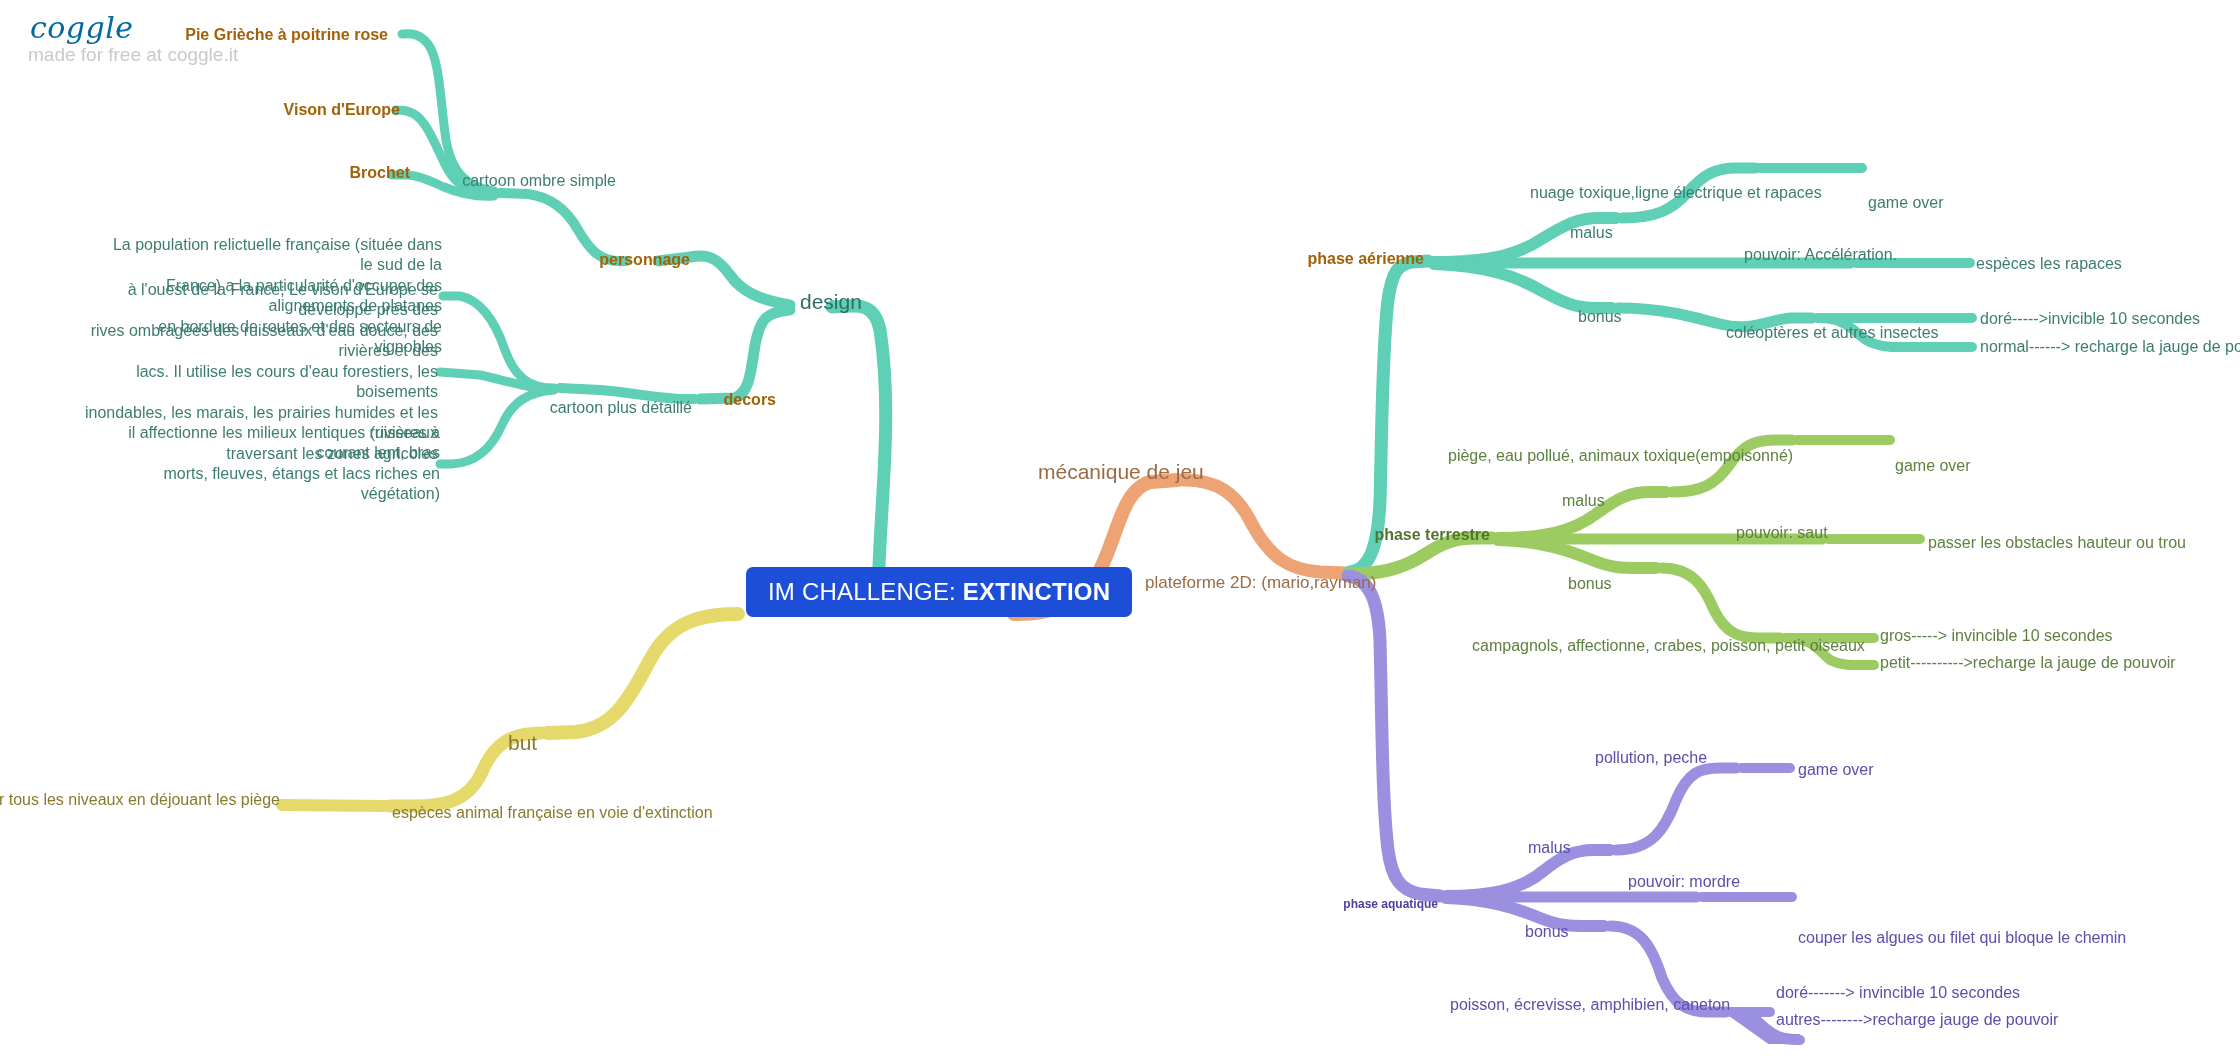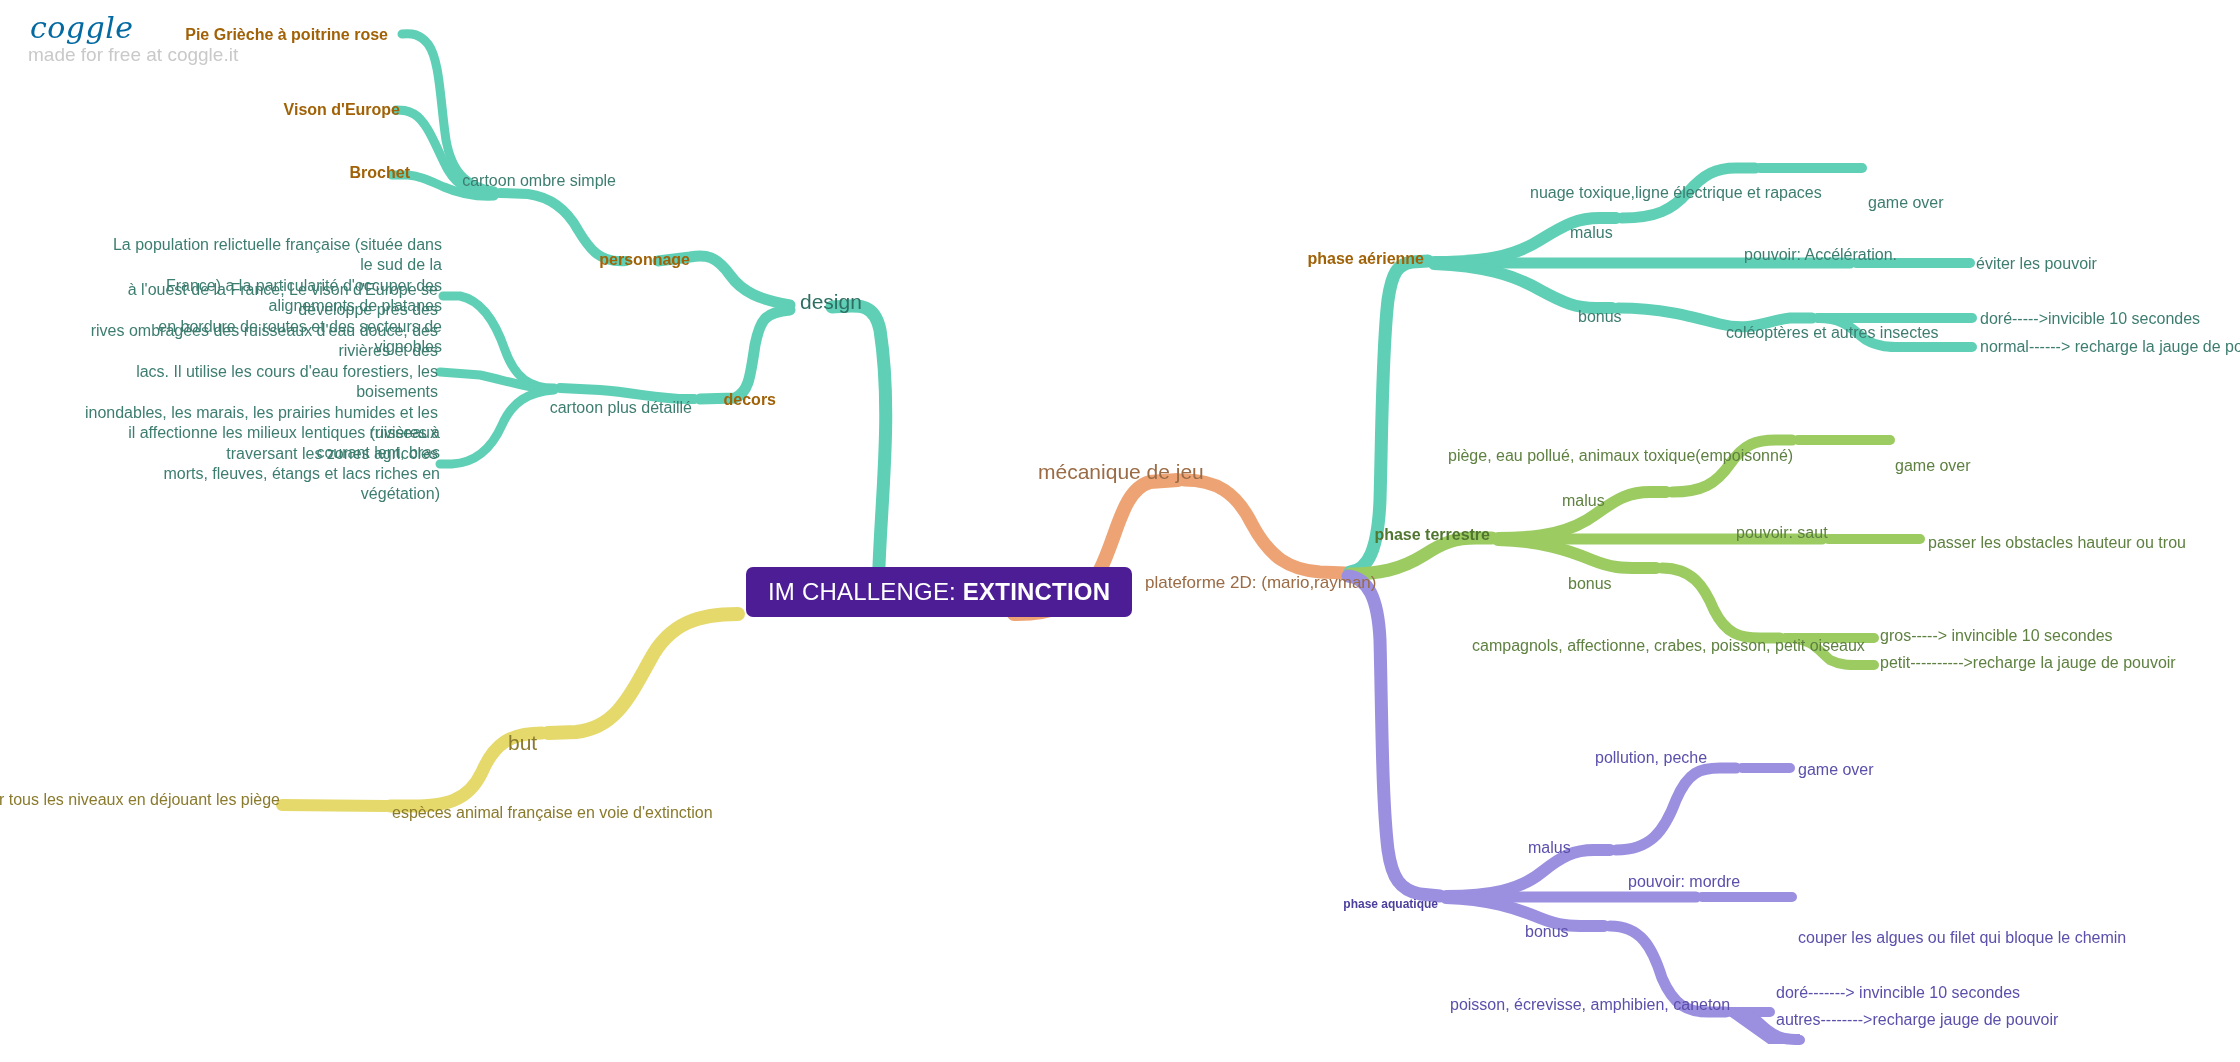--- a/index.html
+++ b/index.html
@@ -45,21 +45,21 @@
     position: absolute;
     left: 28px; top: 44px;
     font-size: 19px;
     color: #c9c9c9;
   }
 
   
   #root-node {
     position: absolute;
     box-sizing: border-box;
-    background: #4c1d95;
+    background: #1d4ed8;
     border-radius: 7px;
     color: #ffffff;
     font-size: 24px;
     padding: 11px 22px;
     letter-spacing: .2px;
     white-space: nowrap;
   }
   #root-node b { font-weight: bold; }
   #root-node .lead { font-weight: normal; }
 
@@ -198,21 +198,21 @@
 
   <div class="lbl a-left t-yellow" style="left:508px; top:743px;">but</div>
   <div class="lbl a-left t-yellow-sm" style="left:392px; top:813px;">espèces animal française en voie d'extinction</div>
   <div class="lbl a-right t-yellow-sm" style="left:280px; top:800px;">traverser tous les niveaux en déjouant les piège</div>
 
   <div class="lbl a-right t-teal-bold" style="left:1424px; top:259px;">phase aérienne</div>
   <div class="lbl a-left t-teal" style="left:1570px; top:233px;">malus</div>
   <div class="lbl a-left t-teal" style="left:1530px; top:193px;">nuage toxique,ligne électrique et rapaces</div>
   <div class="lbl a-left t-teal" style="left:1868px; top:203px;">game over</div>
   <div class="lbl a-left t-teal" style="left:1744px; top:255px;">pouvoir: Accélération.</div>
-  <div class="lbl a-left t-teal" style="left:1976px; top:264px;">éviter les pouvoir</div>
+  <div class="lbl a-left t-teal" style="left:1976px; top:264px;">espèces les rapaces</div>
   <div class="lbl a-left t-teal" style="left:1578px; top:317px;">bonus</div>
   <div class="lbl a-left t-teal" style="left:1726px; top:333px;">coléoptères et autres insectes</div>
   <div class="lbl a-left t-teal" style="left:1980px; top:319px;">doré-----&gt;invicible 10 secondes</div>
   <div class="lbl a-left t-teal" style="left:1980px; top:347px;">normal------&gt; recharge la jauge de pouvoir</div>
 
   <div class="lbl a-right t-green-bold" style="left:1490px; top:535px;">phase terrestre</div>
   <div class="lbl a-left t-green" style="left:1562px; top:501px;">malus</div>
   <div class="lbl a-left t-green" style="left:1448px; top:456px;">piège, eau pollué, animaux toxique(empoisonné)</div>
   <div class="lbl a-left t-green" style="left:1895px; top:466px;">game over</div>
   <div class="lbl a-left t-green" style="left:1736px; top:533px;">pouvoir: saut</div>

